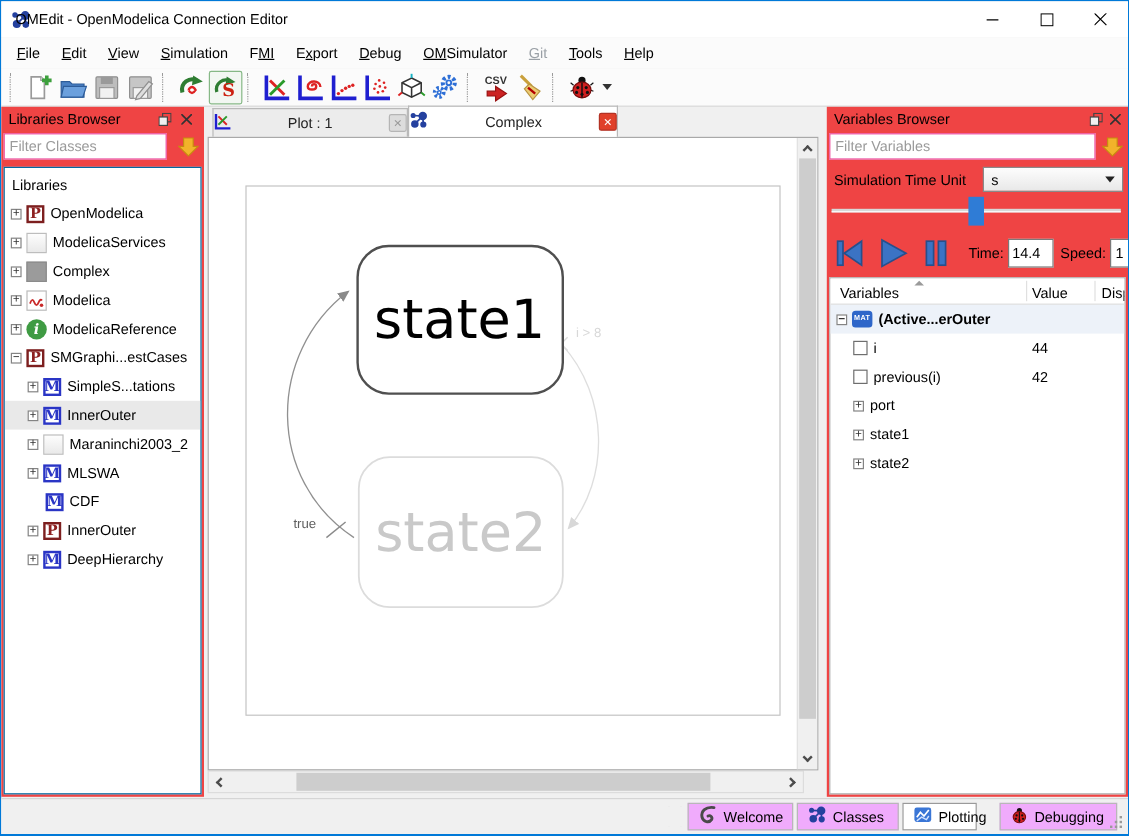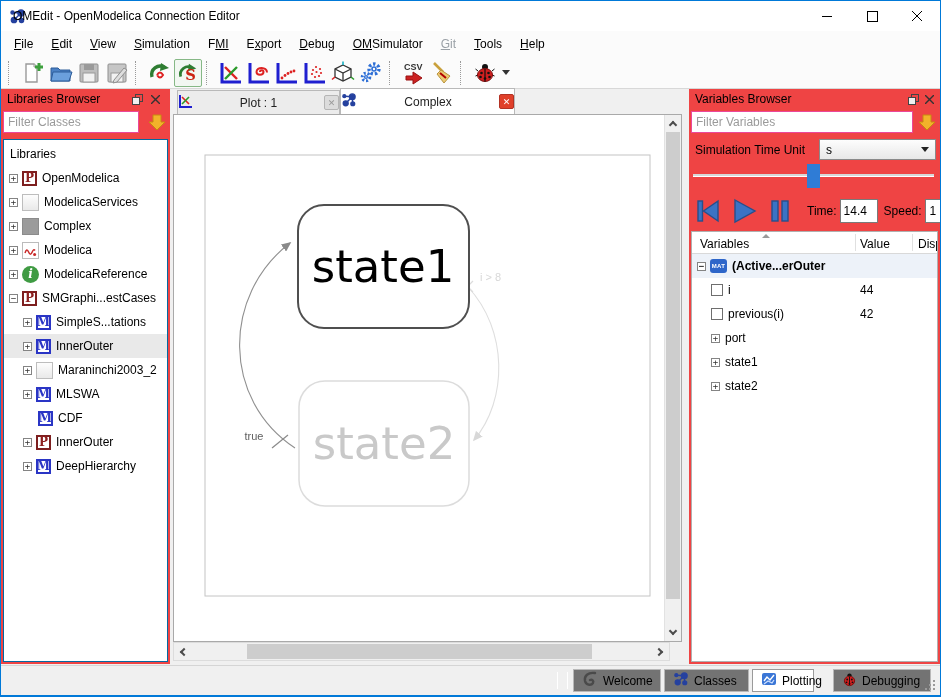--- a/index.html
+++ b/index.html
@@ -93,21 +93,21 @@
   .col-sep{position:absolute;top:2px;bottom:2px;width:1px;background:#e0e0e0;}
   .sort-ind{position:absolute;left:70px;top:2px;width:0;height:0;border-left:4px solid transparent;border-right:4px solid transparent;border-bottom:4px solid #9a9a9a;}
   .var-row{position:relative;height:24px;display:flex;align-items:center;padding-left:5px;white-space:nowrap;}
   .var-row.group{background:#edf2f9;font-weight:bold;}
   .checkbox{width:12px;height:12px;border:1px solid #6e6e6e;background:#fff;flex:0 0 auto;}
   .mat-ic{width:17px;height:14px;background:#2e66c9;border-radius:3px;color:#fff;font-size:6px;font-weight:bold;display:flex;align-items:center;justify-content:center;margin-left:4px;letter-spacing:.3px;flex:0 0 auto;}
   .cell-value{position:absolute;left:168px;top:5px;font-weight:normal;color:#000;}
   
   .statusbar{position:absolute;left:0;right:0;bottom:0;height:30px;background:#f0f0f0;border-top:1px solid #d5d5d5;}
   .sb-sep{position:absolute;top:6px;width:1px;height:17px;background:#c9c9c9;border-right:1px solid #fff;}
-  .sbtn{position:absolute;top:3px;height:23px;border:1px solid #b8b8b8;background:#737373;display:flex;align-items:center;padding:0 8px;color:#000;}
+  .sbtn{position:absolute;top:3px;height:23px;border:1px solid #b8b8b8;background:#f0abfc;display:flex;align-items:center;padding:0 8px;color:#000;}
   .sbtn.active{background:#fff;border-color:#9a9a9a;}
   .sbtn .sbtn-label{margin-left:5px;}
   .grip{position:absolute;right:3px;bottom:3px;width:12px;height:12px;}
   .grip i{position:absolute;width:2px;height:2px;background:#9a9a9a;}
 </style>
 </head>
 <body>
 
 <div class="window">
 

